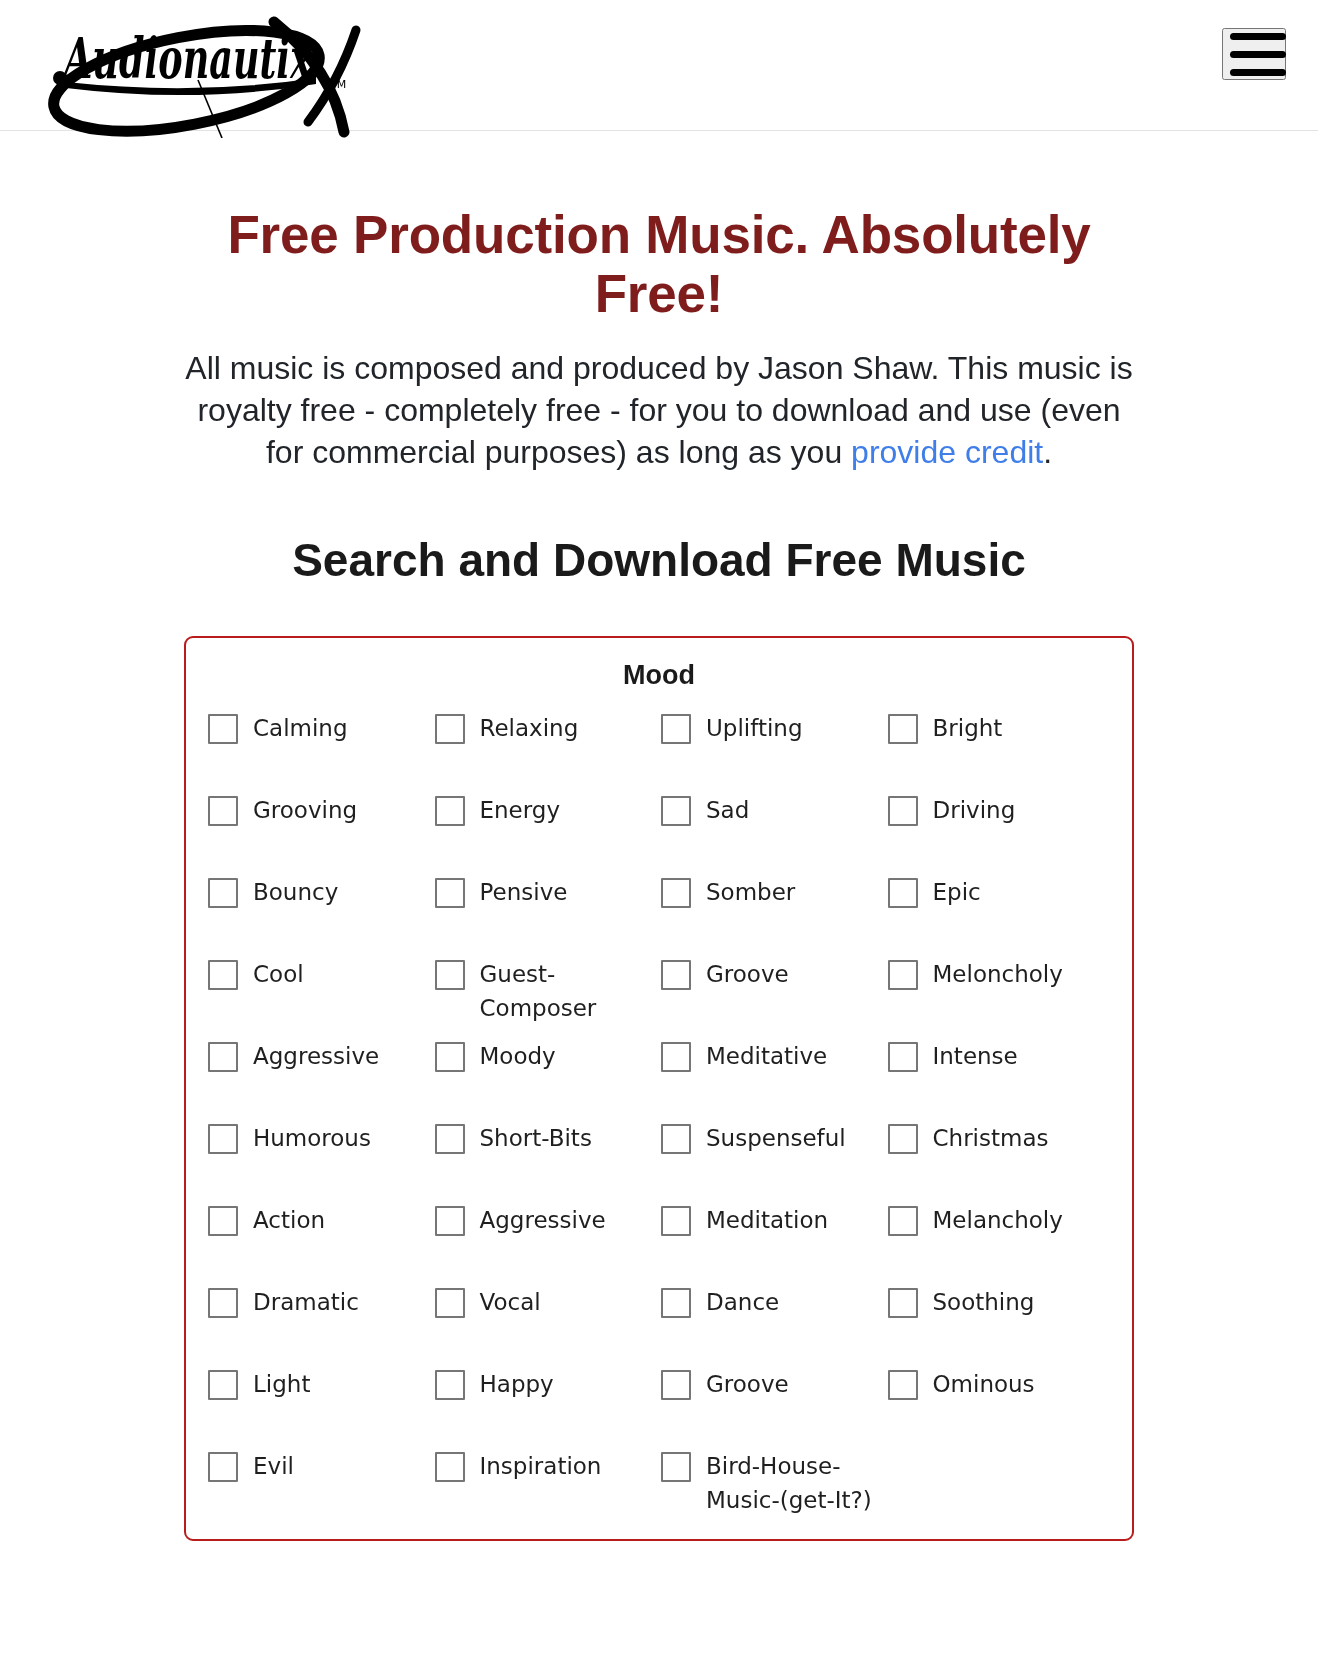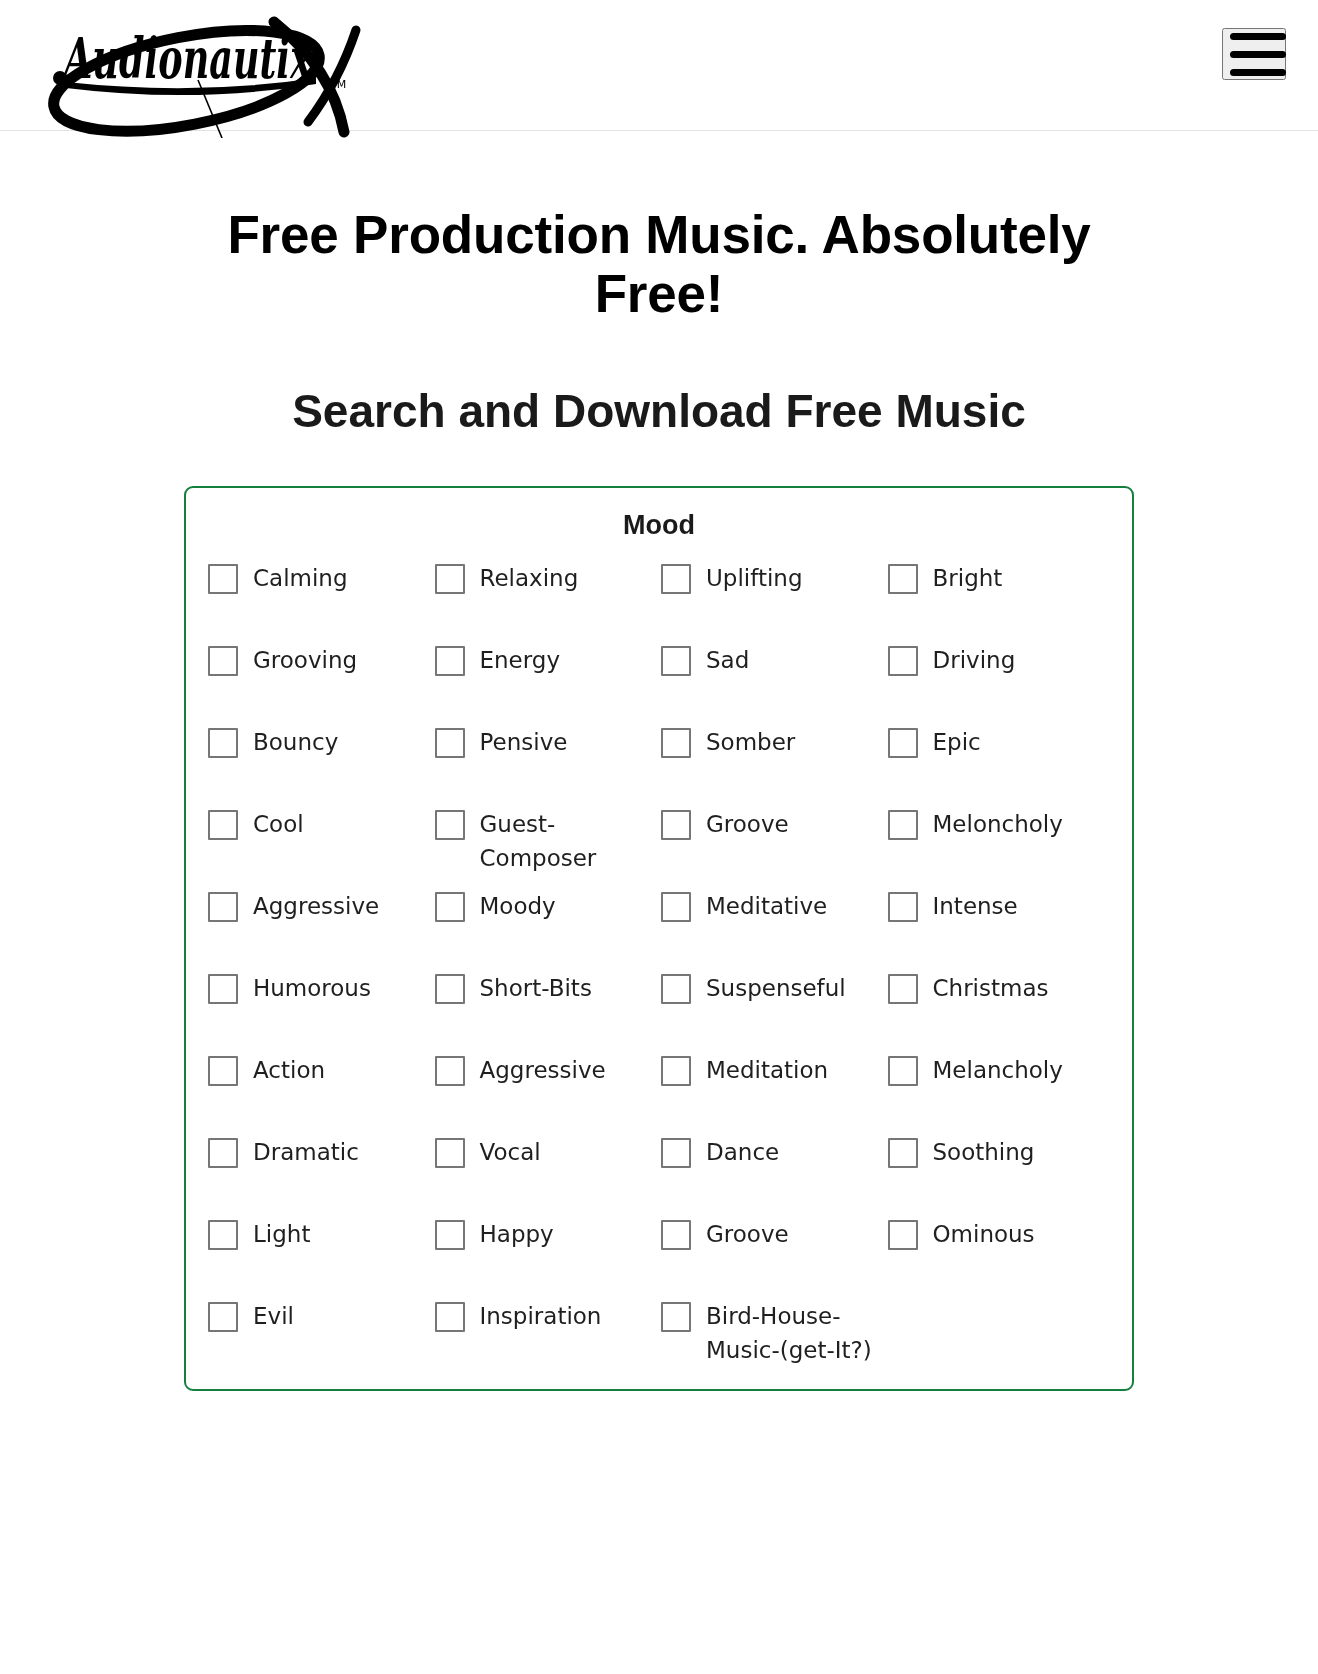--- a/index.html
+++ b/index.html
@@ -57,21 +57,21 @@
   }
   .hero h1 {
     margin: 0 auto;
     width: 960px;
     font-family: "Liberation Sans Narrow", "Liberation Sans", sans-serif;
     font-stretch: condensed;
     font-weight: 700;
     font-size: 53px;
     line-height: 1.12;
     letter-spacing: -0.2px;
-    color: #000000;
+    color: #7f1d1d;
   }
   .hero p.lede {
     margin: 24px auto 0;
     width: 950px;
     font-family: "Liberation Sans Narrow", "Liberation Sans", sans-serif;
     font-stretch: condensed;
     font-size: 32px;
     line-height: 1.31;
     font-weight: 400;
     color: #212529;
@@ -88,21 +88,21 @@
     font-size: 46px;
     line-height: 1.2;
     color: #1a1a1a;
   }
 
   
   .mood-fieldset {
     margin: 47px auto 0;
     width: 950px;
     box-sizing: border-box;
-    border: 2px solid #15803d;
+    border: 2px solid #b91c1c;
     border-radius: 9px;
     padding: 0 18px 20px 18px;
   }
   .mood-legend {
     display: block;
     text-align: center;
     font-family: "Liberation Sans Narrow", "Liberation Sans", sans-serif;
     font-stretch: condensed;
     font-weight: 700;
     font-size: 27px;
@@ -174,20 +174,21 @@
     <span class="bar"></span>
     <span class="bar"></span>
     <span class="bar"></span>
   </button>
 </header>
 
 <main>
   <section class="hero">
     <h1>Free Production Music. Absolutely Free!</h1>
 
+    <p class="lede"><span>All music is composed and produced by Jason Shaw. This music is royalty free - completely free - for you to download and use (even for commercial purposes) as long as you </span><a href="#">provide credit</a><span>.</span></p>
 
     <h2>Search and Download Free Music</h2>
   </section>
 
   <fieldset class="mood-fieldset">
 
     <div class="mood-legend">Mood</div>
     <div class="mood-grid" id="mood-grid">
         <label class="check-item">
           <span class="check-box"></span>

